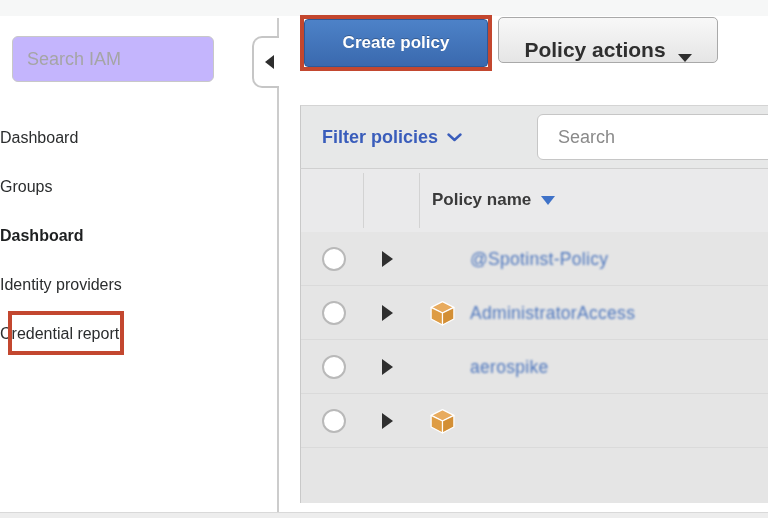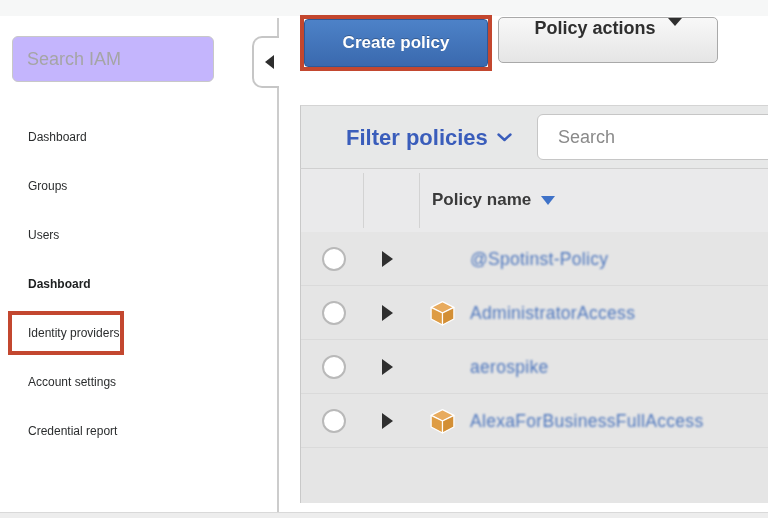--- a/index.html
+++ b/index.html
@@ -9,21 +9,21 @@
 
   .top-strip { position:absolute; left:0; top:0; width:768px; height:16px; background:#f6f7f7; }
 
   
   .iam-search { position:absolute; left:12px; top:36px; width:202px; height:46px;
     border:1px solid #c8c8c8; border-radius:6px; background:#c4b5fd; padding:0 14px;
     font-size:18px; color:#333; font-family:inherit; outline:none; }
   .iam-search::placeholder { color:#a5a5a5; }
 
   .nav { position:absolute; left:0; top:113px; width:250px; }
-  .nav-item { height:49px; line-height:49px; padding-left:28px; font-size:12px;
+  .nav-item { height:49px; line-height:49px; font-size:16px;
     color:#2b2d2e; cursor:pointer; white-space:nowrap; }
   .nav-item.active { font-weight:bold; color:#1d1f20; }
 
   .policies-box { position:absolute; left:8px; top:311px; width:116px; height:44px;
     border:4px solid #c3472f; pointer-events:none; }
 
   .divider { position:absolute; left:277px; top:18px; width:2px; height:494px; background:#cccccc; }
 
   .collapse-tab { position:absolute; left:252px; top:36px; width:27px; height:52px;
     background:#fff; border:2px solid #c6c6c6; border-right:none;
@@ -34,31 +34,31 @@
 
   
   .create-box { position:absolute; left:300px; top:15px; width:192px; height:56px;
     border:4px solid #c3472f; }
   .btn-primary { width:100%; height:100%; border:1px solid #2d5999; border-radius:4px;
     background:linear-gradient(#4d82c8,#3a69ae); color:#fff; font-weight:bold;
     font-size:17px; font-family:inherit; cursor:pointer;
     text-shadow:0 -1px 0 rgba(0,0,0,0.25); }
   .btn-secondary { position:absolute; left:498px; top:17px; width:220px; height:46px;
     border:1px solid #a9a9a9; border-radius:5px; background:linear-gradient(#f8f8f8,#e5e5e5);
-    color:#2f2f2f; font-weight:bold; font-size:18px; font-family:inherit; cursor:pointer;
-    display:flex; align-items:flex-start; justify-content:center; gap:12px; }
+    color:#2f2f2f; font-weight:bold; font-size:21px; font-family:inherit; cursor:pointer;
+    display:flex; align-items:flex-end; justify-content:center; gap:12px; }
   .caret-down { width:0; height:0; border-left:7px solid transparent;
     border-right:7px solid transparent; border-top:8px solid #2f2f2f; }
 
   
   .filter-bar { position:absolute; left:300px; top:105px; width:468px; height:63px;
     background:#e7e8e8; border-left:1px solid #c9c9c9; border-top:1px solid #d4d4d4; }
   .filter-link { position:absolute; left:21px; top:0; height:63px; display:flex;
     align-items:center; gap:9px; cursor:pointer; }
-  .filter-link span { font-size:22px; font-weight:bold; color:#3a5dbb;margin-left:24px; }
+  .filter-link span { font-size:18px; font-weight:bold; color:#3a5dbb; }
   .search-box { position:absolute; left:236px; top:8px; width:240px; height:46px;
     background:#fff; border:1px solid #c6c6c6; border-radius:6px;
     display:flex; align-items:center; padding:0 10px 0 12px; }
   .search-box input { border:none; outline:none; flex:1; font-size:18px;
     font-family:inherit; color:#333; margin-left:8px; background:transparent; }
   .search-box input::placeholder { color:#8a8a8a; }
 
   
   .thead { position:absolute; left:300px; top:168px; width:468px; height:72px;
     background:#eaeaeb; border-left:1px solid #c9c9c9; border-top:1px solid #d0d0d0;
@@ -90,24 +90,22 @@
 <body>
 
 <div id="app">
   <div class="top-strip"></div>
 
   <input class="iam-search" type="text" placeholder="Search IAM" style="">
 
   <div class="nav">
     <div class="nav-item">Dashboard</div>
     <div class="nav-item">Groups</div>
-    <div class="nav-item">Users</div>
     <div class="nav-item active">Dashboard</div>
     <div class="nav-item">Identity providers</div>
-    <div class="nav-item">Account settings</div>
     <div class="nav-item">Credential report</div>
   </div>
   <div class="policies-box"></div>
 
   <div class="divider"></div>
   <div class="collapse-tab">
     <div class="tri-left"></div>
   </div>
 
   <div class="create-box">
@@ -167,18 +165,17 @@
       <a class="pname">aerospike</a>
     </div>
     <div class="row">
       <div class="radio"></div>
       <div class="expander"></div>
       <svg class="cube" viewBox="0 0 24 24">
         <polygon points="12,1.5 22.5,6.8 12,12 1.5,6.8" fill="#e8ab5e" stroke="#fff" stroke-width="1.1" stroke-linejoin="round"></polygon>
         <polygon points="1.5,6.8 12,12 12,23 1.5,17.5" fill="#de9c43" stroke="#fff" stroke-width="1.1" stroke-linejoin="round"></polygon>
         <polygon points="22.5,6.8 12,12 12,23 22.5,17.5" fill="#d38f35" stroke="#fff" stroke-width="1.1" stroke-linejoin="round"></polygon>
       </svg>
-      <a class="pname">AlexaForBusinessFullAccess</a>
     </div>
   </div>
 
   <div class="bottom-strip"></div>
 </div>
 
 </body></html>

